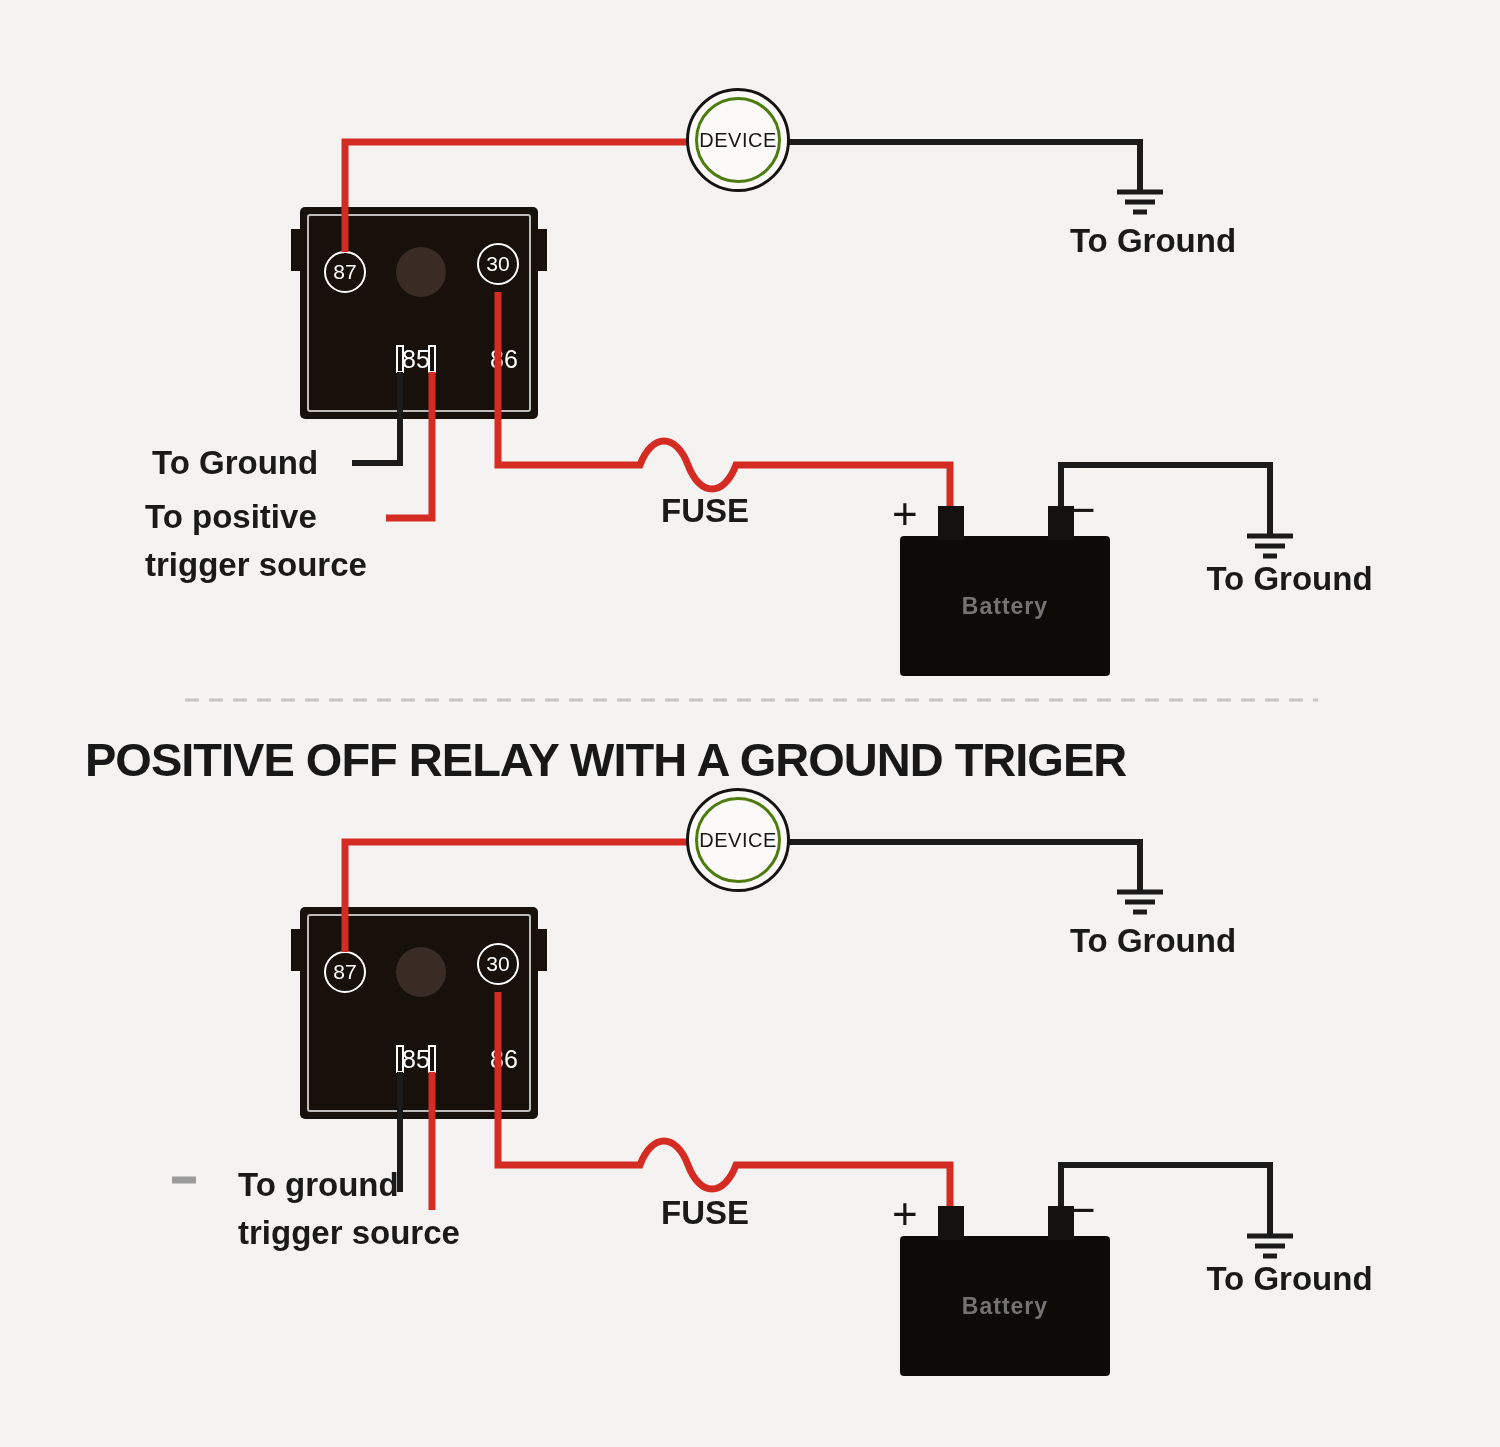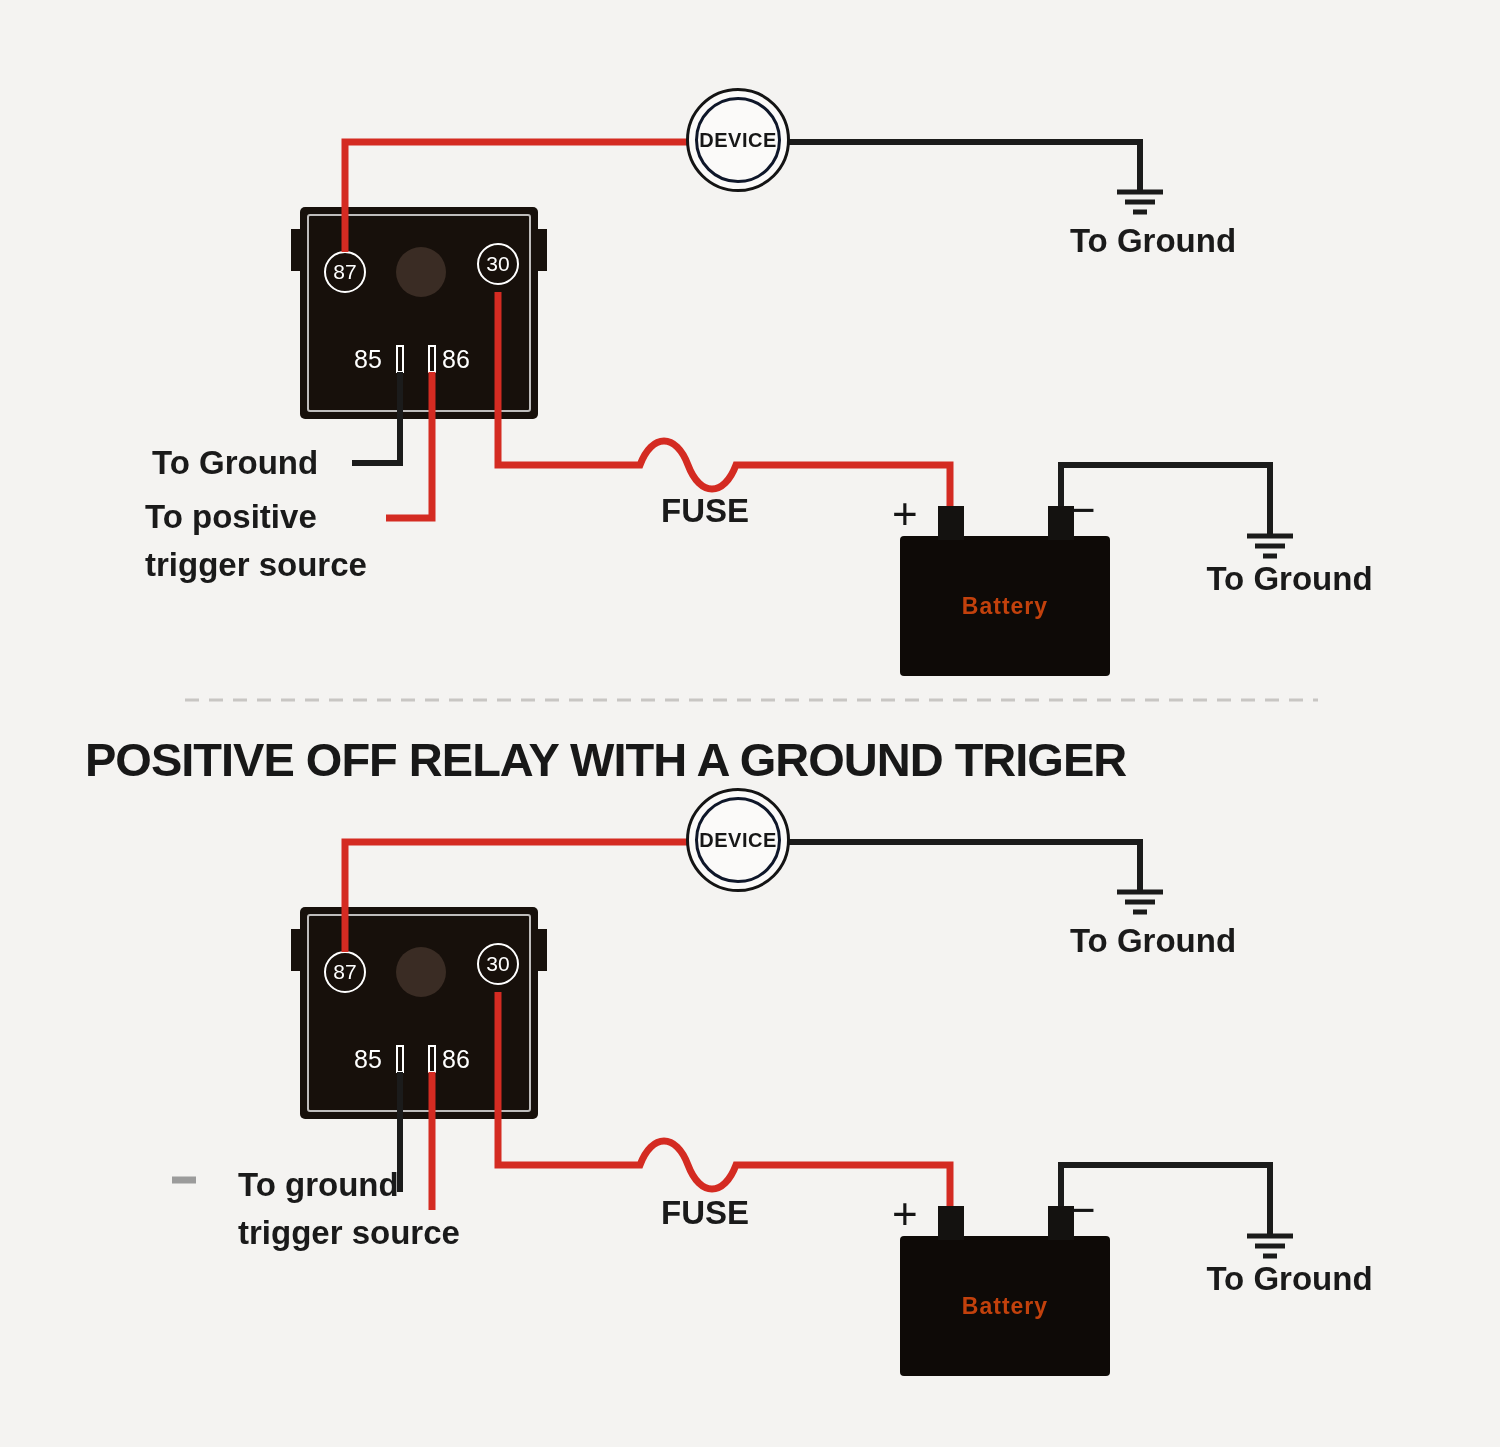--- a/index.html
+++ b/index.html
@@ -15,33 +15,33 @@
   .lbl.center { text-align:center; }
 
   .relay { position:absolute; width:238px; height:212px; background:#17100b; border-radius:5px; z-index:1;padding-left:32px; }
   .relay-frame { position:absolute; inset:7px; border:2px solid rgba(255,255,255,0.72); border-radius:3px; }
   .ear { position:absolute; width:12px; height:42px; background:#17100b; }
   .ear.l { left:-9px; top:22px; } .ear.r { right:-9px; top:22px; }
   .pin-circle { position:absolute; width:42px; height:42px; border:2.5px solid #fff; border-radius:50%;
     display:flex; align-items:center; justify-content:center; color:#fff; font-size:21px; font-weight:500; }
   .pc87 { left:24px; top:44px; } .pc30 { left:177px; top:36px; }
   .coil { position:absolute; left:96px; top:40px; width:50px; height:50px; border-radius:50%; background:#3a2c24; }
-  .pin-label { position:absolute; color:#fff; font-size:25px; font-weight:500; }
+  .pin-label { position:absolute; color:#fff; font-size:25px; font-weight:500;margin-left:48px; }
   .pl85 { left:54px; top:138px; } .pl86 { left:142px; top:138px; }
   .slot { position:absolute; width:8px; height:28px; border:2px solid #fff; }
   .s1 { left:96px; top:138px; } .s2 { left:128px; top:138px; }
 
   .device { position:absolute; width:104px; height:104px; border:3px solid #141414; border-radius:50%;
     background:#fbfaf9; z-index:3; display:flex; align-items:center; justify-content:center; }
-  .device-inner { width:86px; height:86px; border:3px solid #0f172a; border-radius:50%;
-    display:flex; align-items:center; justify-content:center; font-size:20px; font-weight:700; color:#171717; letter-spacing:0.5px; }
+  .device-inner { width:86px; height:86px; border:3px solid #4d7c0f; border-radius:50%;
+    display:flex; align-items:center; justify-content:center; font-size:20px; font-weight:400; color:#171717; letter-spacing:0.5px; }
 
   .battery { position:absolute; width:210px; height:140px; background:#0e0a07; border-radius:4px; z-index:1;
     display:flex; align-items:center; justify-content:center; }
-  .battery-label { color:#c2410c; font-size:23px; font-weight:700; letter-spacing:1px; }
+  .battery-label { color:#737373; font-size:23px; font-weight:700; letter-spacing:1px; }
   .sign { position:absolute; z-index:5; font-size:44px; font-weight:500; color:#141414; line-height:44px; }
 </style>
 </head>
 <body>
 
 <div class="stage">
 
 
   <div class="title" style="left:85px; top:732px;"><span>POSITIVE OFF RELAY WITH A GROUND TRIGER</span><span class="hl"></span><span></span></div>
 

